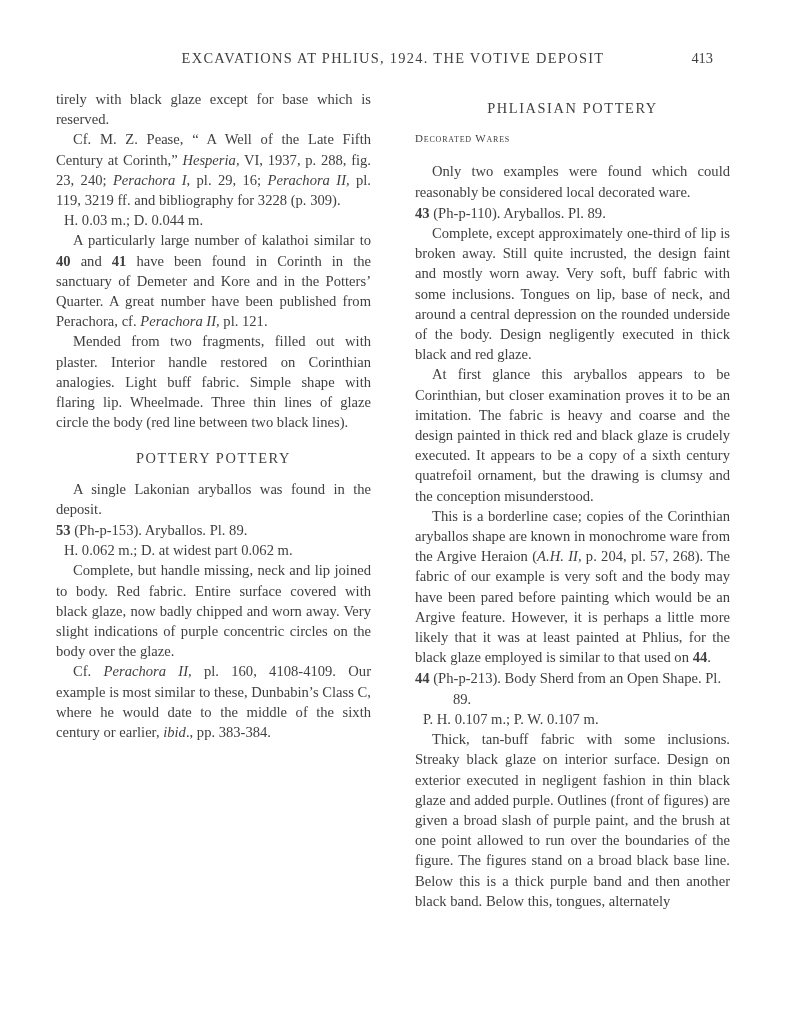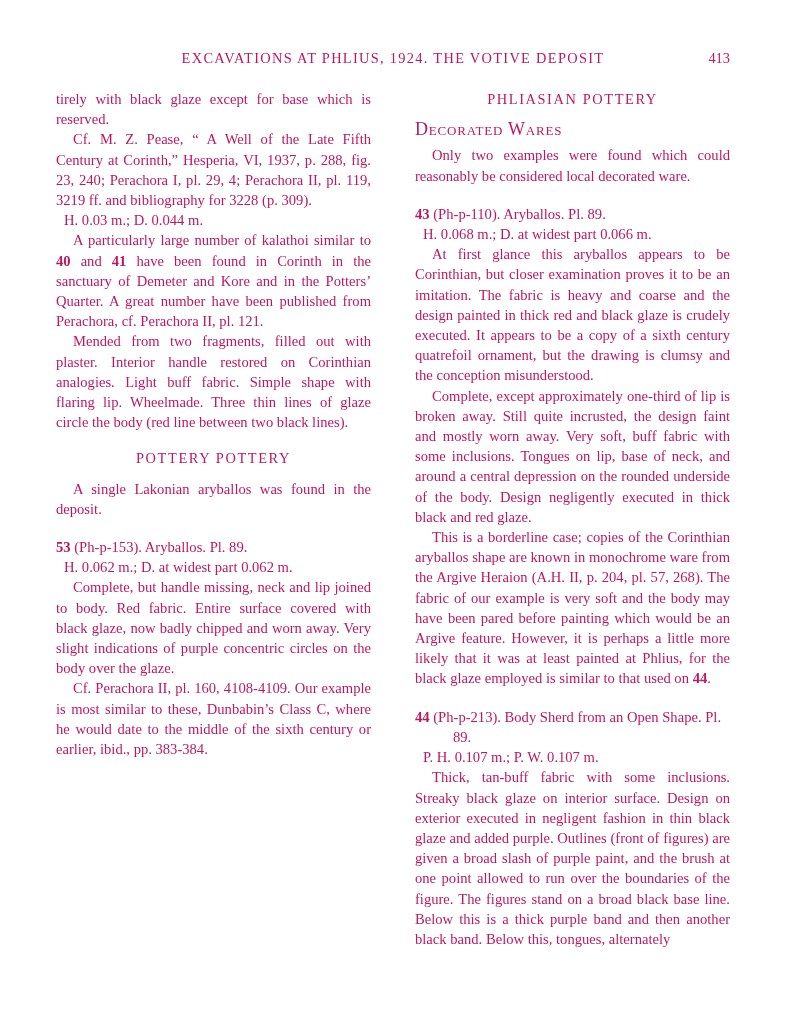--- a/index.html
+++ b/index.html
@@ -2,89 +2,88 @@
 <html lang="en"><head>
 <meta charset="utf-8">
 <style>
   html, body { margin: 0; padding: 0; background: #ffffff; }
   .page {
     width: 786px;
     height: 1024px;
     box-sizing: border-box;
     padding: 48px 56px 36px 56px;
     background: #ffffff;
-    color: #be185d;
+    color: #404040;
     font-family: "Liberation Serif", "DejaVu Serif", serif;
     font-size: 14.6px;
     line-height: 20.2px;
     overflow: hidden;
   }
   .header { position: relative; text-align: center; margin-bottom: 21px; height: 20px; }
   .title { letter-spacing: 1.3px; font-size: 14.4px; white-space: nowrap; }
-  .pagenum { position: absolute; right: 0; top: 0; font-size: 14.4px; }
+  .pagenum { position: absolute; right: 17px; top: 0; font-size: 14.4px; }
   .columns { display: flex; gap: 44px; }
   .col { flex: 1 1 0; min-width: 0; text-align: justify; }
   p, h2, h3 { margin: 0; padding: 0; font-weight: normal; }
   .para { text-indent: 17px; }
   .cont { text-indent: 0; }
   .dim { text-indent: 8px; text-align: left; }
-  .entry { padding-left: 38px; text-indent: -38px; margin-top: 18px; text-align: left; }
+  .entry { padding-left: 38px; text-indent: -38px; margin-top: 1px; text-align: left; }
   .section-head {
     text-align: center;
     font-size: 14.4px;
     letter-spacing: 1.6px;
     margin: 16px 0 10px 0;
     text-indent: 0;
   }
-  .section-head.first { margin-top: 0; }
+  .section-head.first { margin-top: 9px; }
   .subhead {
     font-variant: small-caps;
     letter-spacing: 0.8px;
-    font-size: 18px;
-    margin: 2px 0 6px 0;
+    font-size: 11px;
+    margin: 2px 0 13px 0;
     text-align: left;
     text-indent: 0;
   }
-  .it { }
+  .it { font-style: italic; }
   .bd { font-weight: bold; }
 </style>
 </head>
 <body>
 
 <div class="page">
 
   <div class="header">
     <span class="title">EXCAVATIONS AT PHLIUS, 1924. THE VOTIVE DEPOSIT</span>
     <span class="pagenum">413</span>
   </div>
 
   <div class="columns">
 
     <div class="col">
       <p class="para cont"><span>tirely with black glaze except for base which is reserved.</span></p>
-      <p class="para"><span>Cf. M. Z. Pease, “ A Well of the Late Fifth Century at Corinth,” </span><span class="it">Hesperia,</span><span> VI, 1937, p. 288, fig. 23, 240; </span><span class="it">Perachora I</span><span>, pl. 29, 4; </span><span class="it">Perachora II,</span><span> pl. 119, 3219 ff. and bibliography for 3228 (p. 309).</span></p>
+      <p class="para"><span>Cf. M. Z. Pease, “ A Well of the Late Fifth Century at Corinth,” </span><span class="it">Hesperia,</span><span> VI, 1937, p. 288, fig. 23, 240; </span><span class="it">Perachora I</span><span>, pl. 29, 16; </span><span class="it">Perachora II,</span><span> pl. 119, 3219 ff. and bibliography for 3228 (p. 309).</span></p>
       <p class="dim"><span>H. 0.03 m.; D. 0.044 m.</span></p>
       <p class="para"><span>A particularly large number of kalathoi similar to </span><span class="bd">40</span><span> and </span><span class="bd">41</span><span> have been found in Corinth in the sanctuary of Demeter and Kore and in the Potters’ Quarter. A great number have been published from Perachora, cf. </span><span class="it">Perachora II,</span><span> pl. 121.</span></p>
       <p class="para"><span>Mended from two fragments, filled out with plaster. Interior handle restored on Corinthian analogies. Light buff fabric. Simple shape with flaring lip. Wheelmade. Three thin lines of glaze circle the body (red line between two black lines).</span></p>
       <h2 class="section-head">POTTERY POTTERY</h2>
       <p class="para"><span>A single Lakonian aryballos was found in the deposit.</span></p>
       <p class="entry"><span class="bd">53</span><span> (Ph-p-153). Aryballos. Pl. 89.</span></p>
       <p class="dim"><span>H. 0.062 m.; D. at widest part 0.062 m.</span></p>
       <p class="para"><span>Complete, but handle missing, neck and lip joined to body. Red fabric. Entire surface covered with black glaze, now badly chipped and worn away. Very slight indications of purple concentric circles on the body over the glaze.</span></p>
       <p class="para"><span>Cf. </span><span class="it">Perachora II,</span><span> pl. 160, 4108-4109. Our example is most similar to these, Dunbabin’s Class C, where he would date to the middle of the sixth century or earlier, </span><span class="it">ibid</span><span>., pp. 383-384.</span></p>
     </div>
 
     <div class="col">
       <h2 class="section-head first">PHLIASIAN POTTERY</h2>
       <h3 class="subhead">Decorated Wares</h3>
       <p class="para"><span>Only two examples were found which could reasonably be considered local decorated ware.</span></p>
       <p class="entry"><span class="bd">43</span><span> (Ph-p-110). Aryballos. Pl. 89.</span></p>
-      <p class="dim"><span>H. 0.068 m.; D. at widest part 0.066 m.</span></p>
+      <p class="para"><span>Complete, except approximately one-third of lip is broken away. Still quite incrusted, the design faint and mostly worn away. Very soft, buff fabric with some inclusions. Tongues on lip, base of neck, and around a central depression on the rounded underside of the body. Design negligently executed in thick black and red glaze.</span></p>
       <p class="para"><span>At first glance this aryballos appears to be Corinthian, but closer examination proves it to be an imitation. The fabric is heavy and coarse and the design painted in thick red and black glaze is crudely executed. It appears to be a copy of a sixth century quatrefoil ornament, but the drawing is clumsy and the conception misunderstood.</span></p>
-      <p class="para"><span>Complete, except approximately one-third of lip is broken away. Still quite incrusted, the design faint and mostly worn away. Very soft, buff fabric with some inclusions. Tongues on lip, base of neck, and around a central depression on the rounded underside of the body. Design negligently executed in thick black and red glaze.</span></p>
       <p class="para"><span>This is a borderline case; copies of the Corinthian aryballos shape are known in monochrome ware from the Argive Heraion (</span><span class="it">A.H. II,</span><span> p. 204, pl. 57, 268). The fabric of our example is very soft and the body may have been pared before painting which would be an Argive feature. However, it is perhaps a little more likely that it was at least painted at Phlius, for the black glaze employed is similar to that used on </span><span class="bd">44</span><span>.</span></p>
       <p class="entry"><span class="bd">44</span><span> (Ph-p-213). Body Sherd from an Open Shape. Pl. 89.</span></p>
       <p class="dim"><span>P. H. 0.107 m.; P. W. 0.107 m.</span></p>
       <p class="para"><span>Thick, tan-buff fabric with some inclusions. Streaky black glaze on interior surface. Design on exterior executed in negligent fashion in thin black glaze and added purple. Outlines (front of figures) are given a broad slash of purple paint, and the brush at one point allowed to run over the boundaries of the figure. The figures stand on a broad black base line. Below this is a thick purple band and then another black band. Below this, tongues, alternately</span></p>
     </div>
 
   </div>
 </div>
 
 </body></html>

